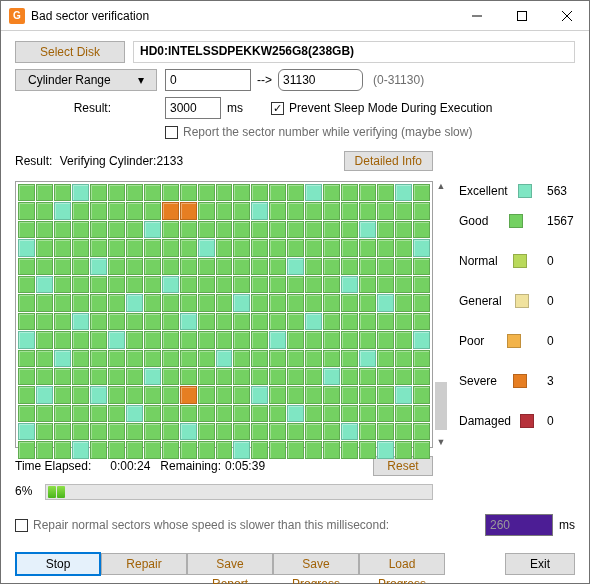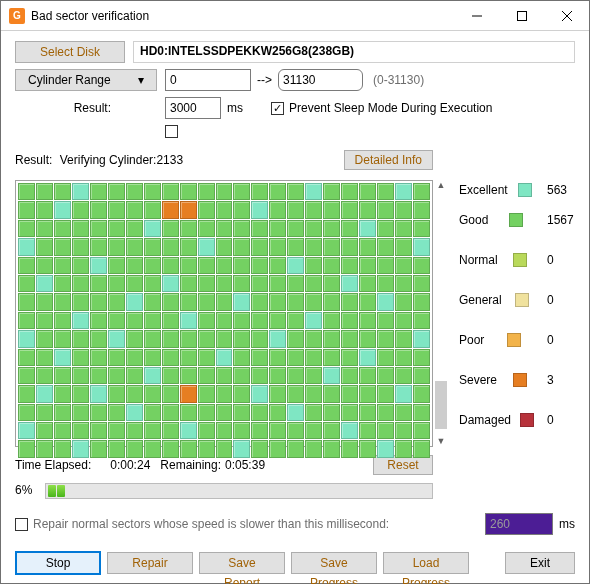--- a/index.html
+++ b/index.html
@@ -39,21 +39,21 @@
   .vtrack .arrow{font-size:9px;color:#606060;line-height:9px}
   .vtrack .thumb{width:12px;height:48px;background:#cdcdcd;margin-top:auto;margin-bottom:8px}
   .legend{margin-left:26px;flex:1}
   .legrow{display:flex;align-items:center;justify-content:space-between;height:40px}
   .legrow:first-child{height:20px}
   .leglabel{margin-right:6px}
   .sw{width:14px;height:14px;border:1px solid rgba(0,0,0,0.2);box-sizing:border-box;margin-right:10px}
   .legval{width:28px;text-align:left}
   .progressbar{height:16px;border:1px solid #bcbcbc;box-sizing:border-box;background:#e6e6e6;position:relative;margin-top:2px}
   .progressbar .seg{position:absolute;top:1px;bottom:1px;width:8px;border-radius:1px;background:linear-gradient(to bottom,#8fe04a,#49b51b)}
-  .footerrow{display:flex;align-items:center;margin-top:10px;gap:6px}
+  .footerrow{display:flex;align-items:center;margin-top:10px;}
   .footerrow .btn{width:86px}
   .resultrow{display:flex;align-items:center;justify-content:space-between;margin-top:6px;margin-bottom:4px}
   .spacer{flex:1}
 </style>
 </head>
 <body>
 <div class="window">
 
 <div class="titlebar">
   <div class="appicon">
@@ -102,20 +102,21 @@
     <div style="width:96px;text-align:right;margin-right:6px">Result:</div>
     <div style="width:48px"></div>
     <input class="input" style="width: 56px;" value="3000">
     <span style="margin-left:6px;margin-right:28px">ms</span>
     <span class="checkbox checked"></span>
     <span>Prevent Sleep Mode During Execution</span>
   </div>
 
   <div class="row" style="margin-left:150px">
     <span class="checkbox"></span>
+    <span class="lbldim">Report the sector number while verifying (maybe slow)</span>
   </div>
 
   <div class="resultrow" style="width:418px">
     <div>
       <span>Result:</span>
       <span style="margin-left:4px">Verifying Cylinder:2133</span>
     </div>
     <div class="btn dis" style="height:20px;line-height:18px">Detailed Info</div>
   </div>
 

